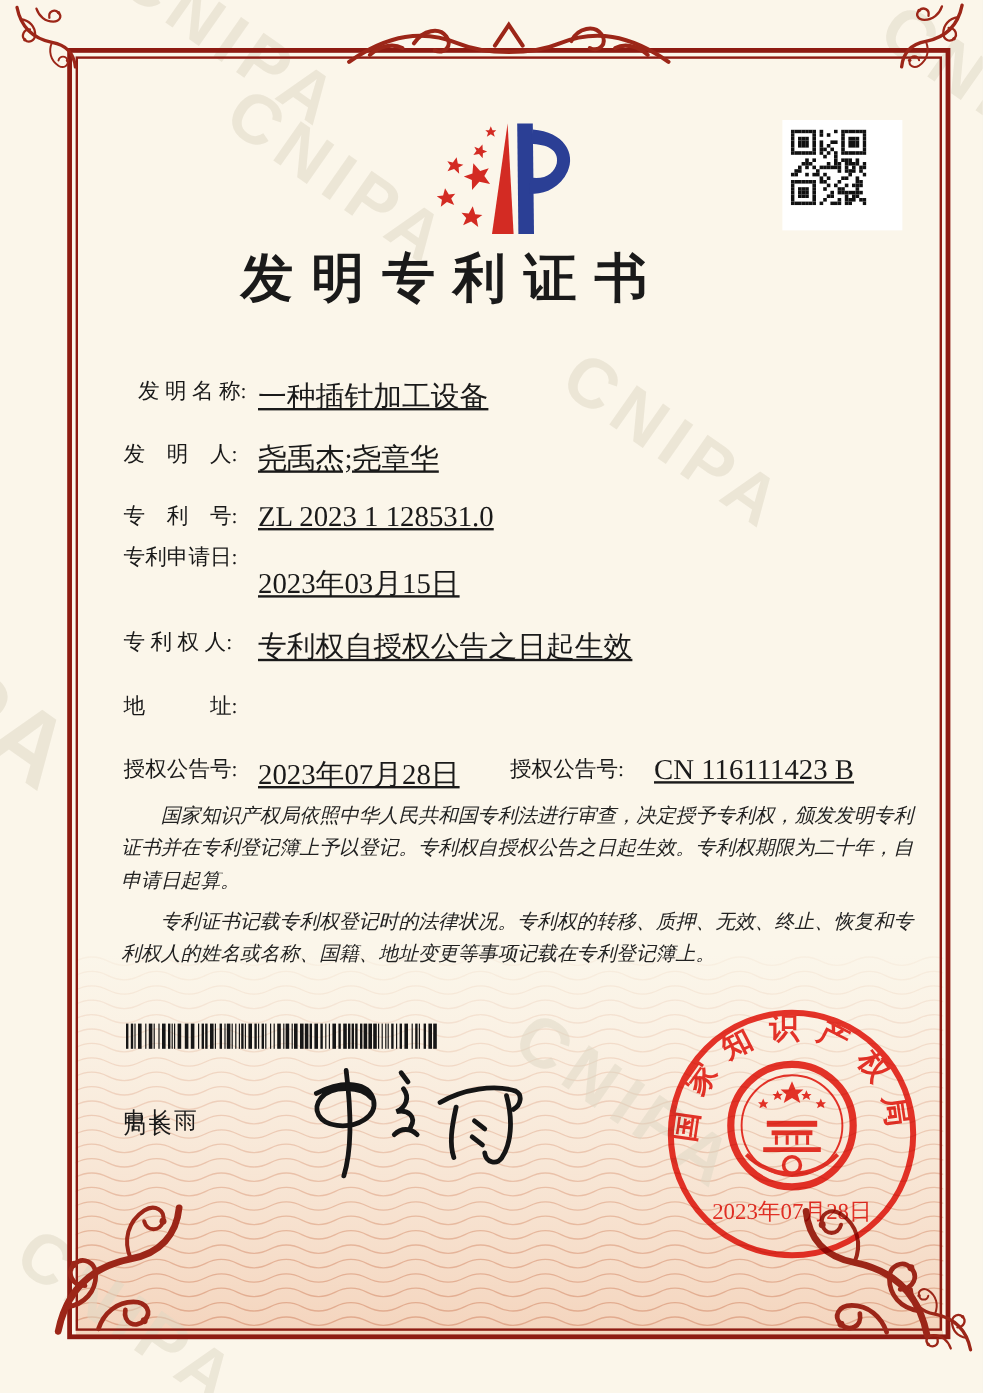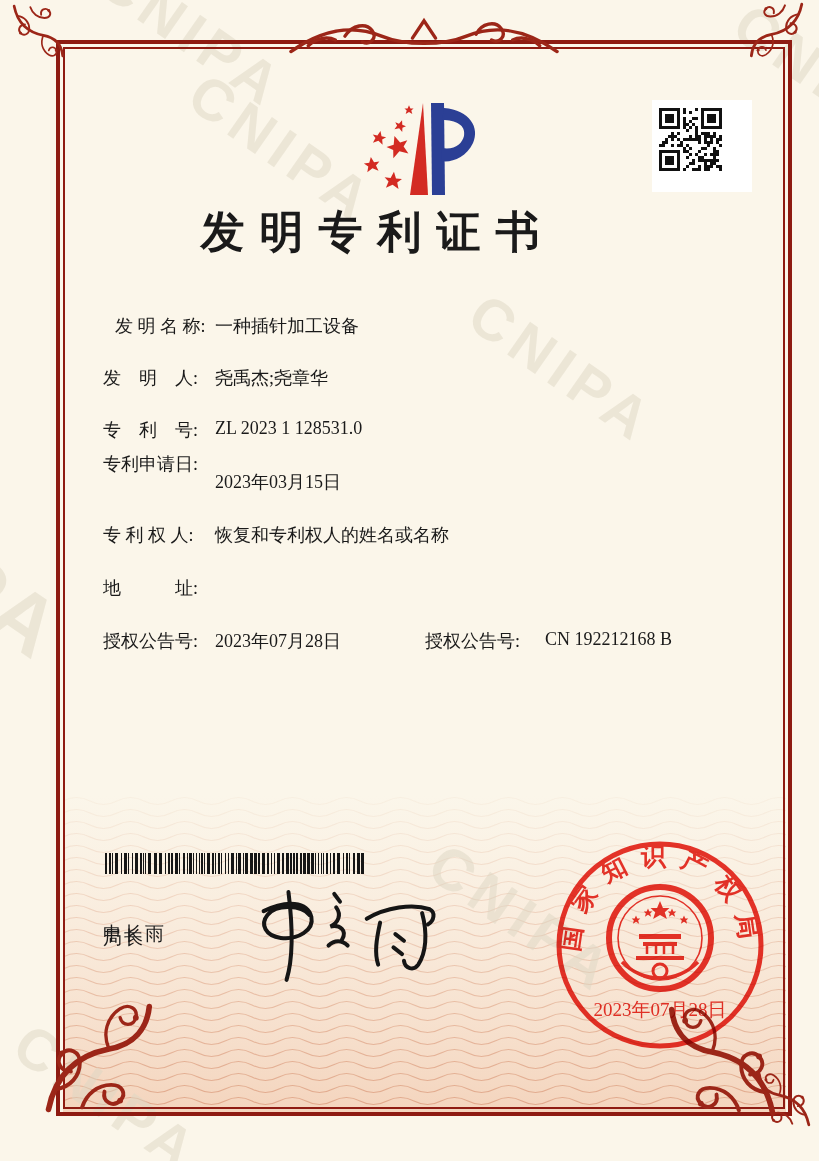--- a/index.html
+++ b/index.html
@@ -18,21 +18,21 @@
       font-weight:700;color:#ded7c4;opacity:.5;letter-spacing:7px;
       transform:rotate(35deg);transform-origin:left top;white-space:nowrap;}
 
   .cert-no{position:absolute;left:100px;top:98px;font-size:19px;letter-spacing:3px;z-index:3;}
 
   .title{position:absolute;left:0;top:203px;width:740px;text-align:center;font-size:44px;
          font-weight:600;letter-spacing:15px;text-indent:15px;z-index:3;}
 
   .field{position:absolute;z-index:3;font-size:18px;white-space:nowrap;}
   .field .lbl{display:inline-block;}
-  .fval{position:absolute;z-index:3;font-size:18px;white-space:nowrap;}
+  .fval{position:absolute;z-index:3;font-size:24px;white-space:nowrap;text-decoration:underline;}
 
   .paras{position:absolute;left:101px;top:666px;width:660px;z-index:3;
          font-size:16.5px;line-height:27px;text-align:justify;font-style:italic;color:#222;}
   .paras p{margin:0 0 7px 0;text-indent:2em;}
 
   .barcode{position:absolute;left:105px;top:853px;width:270px;height:21px;z-index:3;
            display:flex;align-items:stretch;}
   .barcode span{display:block;background:#161616;height:100%;flex:none;}
 
   .dir-label{position:absolute;left:103px;top:925px;z-index:4;font-size:19px;letter-spacing:2px;
@@ -388,30 +388,34 @@
   <div class="field" style="left:103px;top:366px"><span class="lbl">发　明　人:</span></div>
   <div class="fval" style="left:215px;top:366px">尧禹杰;尧章华</div>
 
   <div class="field" style="left:103px;top:418px"><span class="lbl">专　利　号:</span></div>
   <div class="fval" style="left:215px;top:418px">ZL 2023 1 128531.0</div>
 
   <div class="field" style="left:103px;top:452px"><span class="lbl">专利申请日:</span></div>
   <div class="fval" style="left:215px;top:470px">2023年03月15日</div>
 
   <div class="field" style="left:103px;top:523px"><span class="lbl">专 利 权 人:</span></div>
-  <div class="fval" style="left:215px;top:523px">恢复和专利权人的姓名或名称</div>
+  <div class="fval" style="left:215px;top:523px">专利权自授权公告之日起生效</div>
 
   <div class="field" style="left:103px;top:576px"><span class="lbl">地　　　址:</span></div>
 
   <div class="field" style="left:103px;top:629px"><span class="lbl">授权公告号:</span></div>
   <div class="fval" style="left:215px;top:629px">2023年07月28日</div>
 
   <div class="field" style="left:425px;top:629px"><span class="lbl">授权公告号:</span></div>
-  <div class="fval" style="left:545px;top:629px">CN 192212168 B</div>
-
+  <div class="fval" style="left:545px;top:629px">CN 116111423 B</div>
+
+  <div class="paras">
+    <p>国家知识产权局依照中华人民共和国专利法进行审查，决定授予专利权，颁发发明专利证书并在专利登记簿上予以登记。专利权自授权公告之日起生效。专利权期限为二十年，自申请日起算。</p>
+    <p>专利证书记载专利权登记时的法律状况。专利权的转移、质押、无效、终止、恢复和专利权人的姓名或名称、国籍、地址变更等事项记载在专利登记簿上。</p>
+  </div>
 
   <div id="barcode" class="barcode">
       <span style="width:2px;margin-right:2px"></span>
       <span style="width:2px;margin-right:1px"></span>
       <span style="width:1px;margin-right:2px"></span>
       <span style="width:3px;margin-right:3px"></span>
       <span style="width:1px;margin-right:2px"></span>
       <span style="width:3px;margin-right:1px"></span>
       <span style="width:1px;margin-right:3px"></span>
       <span style="width:1px;margin-right:2px"></span>

